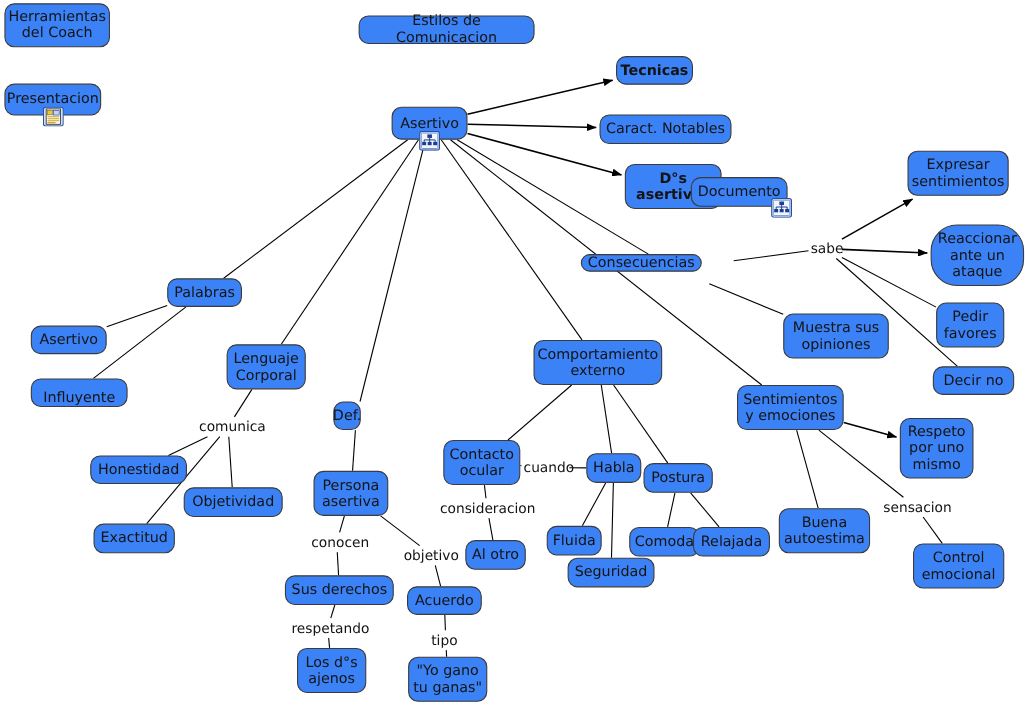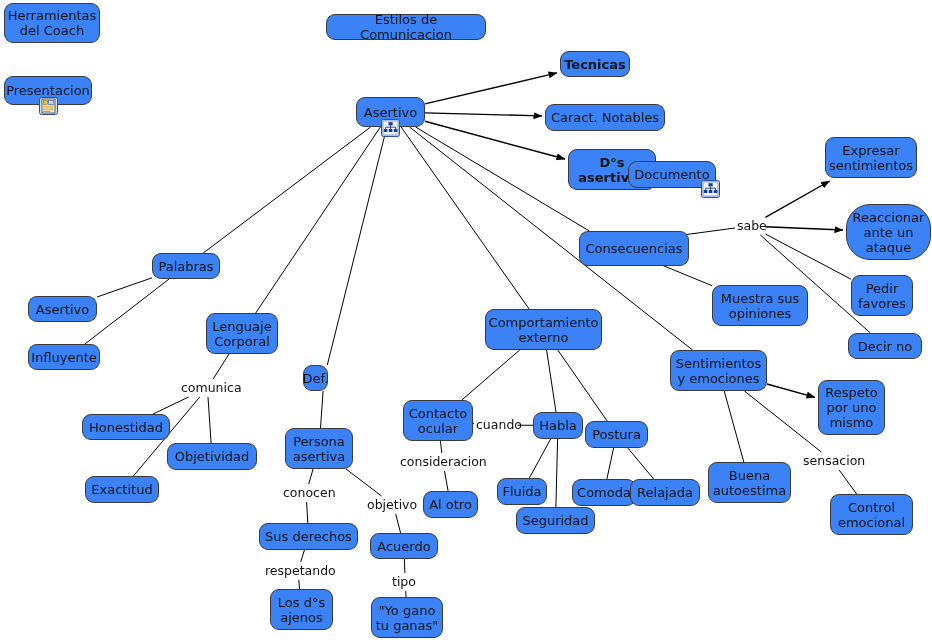--- a/index.html
+++ b/index.html
@@ -171,21 +171,21 @@
           <line x1="9.6" y1="6.4" x2="9.6" y2="8.2" stroke="#1b3f8f" stroke-width="0.9"></line>
           <line x1="4.6" y1="8.2" x2="14.6" y2="8.2" stroke="#1b3f8f" stroke-width="0.9"></line>
           <line x1="4.6" y1="8.2" x2="4.6" y2="10" stroke="#1b3f8f" stroke-width="0.9"></line>
           <line x1="9.6" y1="8.2" x2="9.6" y2="10" stroke="#1b3f8f" stroke-width="0.9"></line>
           <line x1="14.6" y1="8.2" x2="14.6" y2="10" stroke="#1b3f8f" stroke-width="0.9"></line>
           <rect x="2.8" y="10" width="3.6" height="3" fill="#1b3f8f"></rect>
           <rect x="7.8" y="10" width="3.6" height="3" fill="#1b3f8f"></rect>
           <rect x="12.8" y="10" width="3.6" height="3" fill="#1b3f8f"></rect>
         </svg>
       </div>
-      <div class="node" style="left: 579px; top: 231px; width: 110px; height: 35px;"><span class="node-label">Consecuencias</span></div>
+      <div class="node" style="left: 528px; top: 231px; width: 110px; height: 16px;"><span class="node-label">Consecuencias</span></div>
       <div class="node" style="left: 825px; top: 137px; width: 92px; height: 41px;"><span class="node-label">Expresar
 sentimientos</span></div>
       <div class="node" style="left: 846px; top: 204px; width: 85px; height: 56px; border-radius: 24px;"><span class="node-label">Reaccionar
 ante un
 ataque</span></div>
       <div class="node" style="left: 851px; top: 275px; width: 62px; height: 41px;"><span class="node-label">Pedir
 favores</span></div>
       <div class="node" style="left: 848px; top: 333px; width: 74px; height: 26px;"><span class="node-label">Decir no</span></div>
       <div class="node" style="left: 712px; top: 285px; width: 96px; height: 41px;"><span class="node-label">Muestra sus
 opiniones</span></div>
@@ -193,21 +193,21 @@
 y emociones</span></div>
       <div class="node" style="left: 818px; top: 380px; width: 67px; height: 55px;"><span class="node-label">Respeto
 por uno
 mismo</span></div>
       <div class="node" style="left: 708px; top: 462px; width: 83px; height: 41px;"><span class="node-label">Buena
 autoestima</span></div>
       <div class="node" style="left: 830px; top: 494px; width: 83px; height: 41px;"><span class="node-label">Control
 emocional</span></div>
       <div class="node" style="left: 152px; top: 253px; width: 68px; height: 26px;"><span class="node-label">Palabras</span></div>
       <div class="node" style="left: 28px; top: 296px; width: 69px; height: 26px;"><span class="node-label">Asertivo</span></div>
-      <div class="node" style="left: 28px; top: 344px; width: 72px; height: 26px;"><span class="node-label">Influyente</span></div>
+      <div class="node" style="left: 28px; top: 344px; width: 88px; height: 26px; align-items: flex-end;"><span class="node-label">Influyente</span></div>
       <div class="node" style="left: 206px; top: 313px; width: 72px; height: 41px;"><span class="node-label">Lenguaje
 Corporal</span></div>
       <div class="node" style="left: 82px; top: 414px; width: 88px; height: 26px;"><span class="node-label">Honestidad</span></div>
       <div class="node" style="left: 167px; top: 443px; width: 90px; height: 27px;"><span class="node-label">Objetividad</span></div>
       <div class="node" style="left: 85px; top: 476px; width: 74px; height: 27px;"><span class="node-label">Exactitud</span></div>
       <div class="node" style="left: 303px; top: 365px; width: 25px; height: 26px;"><span class="node-label">Def.</span></div>
       <div class="node" style="left: 285px; top: 428px; width: 68px; height: 41px;"><span class="node-label">Persona
 asertiva</span></div>
       <div class="node" style="left: 259px; top: 523px; width: 99px; height: 27px;"><span class="node-label">Sus derechos</span></div>
       <div class="node" style="left: 270px; top: 589px; width: 63px; height: 41px;"><span class="node-label">Los d°s

